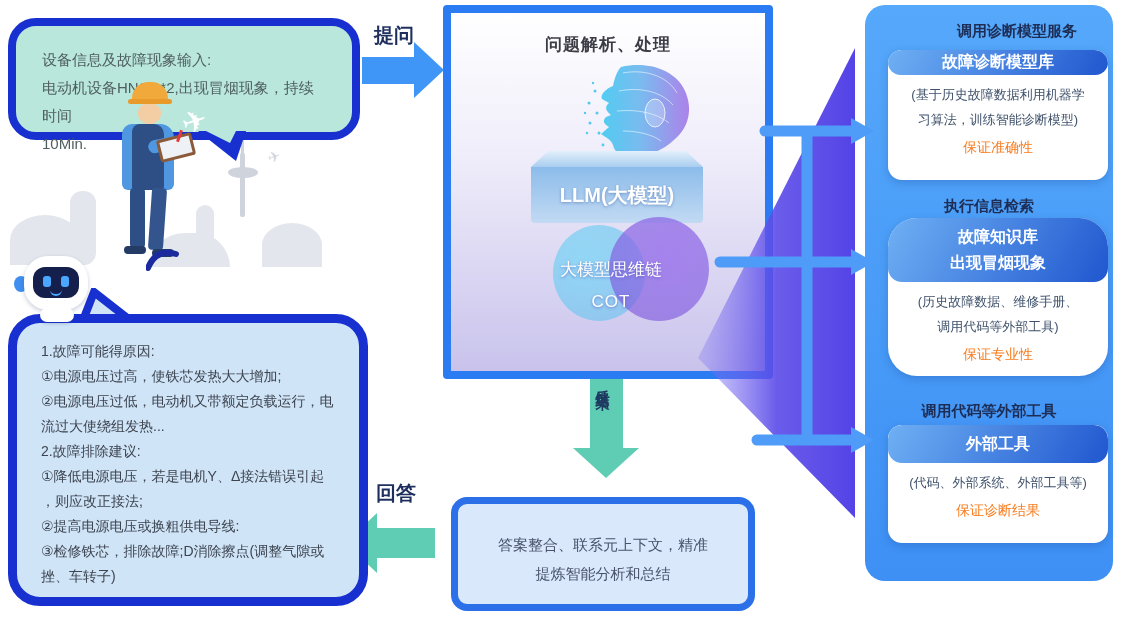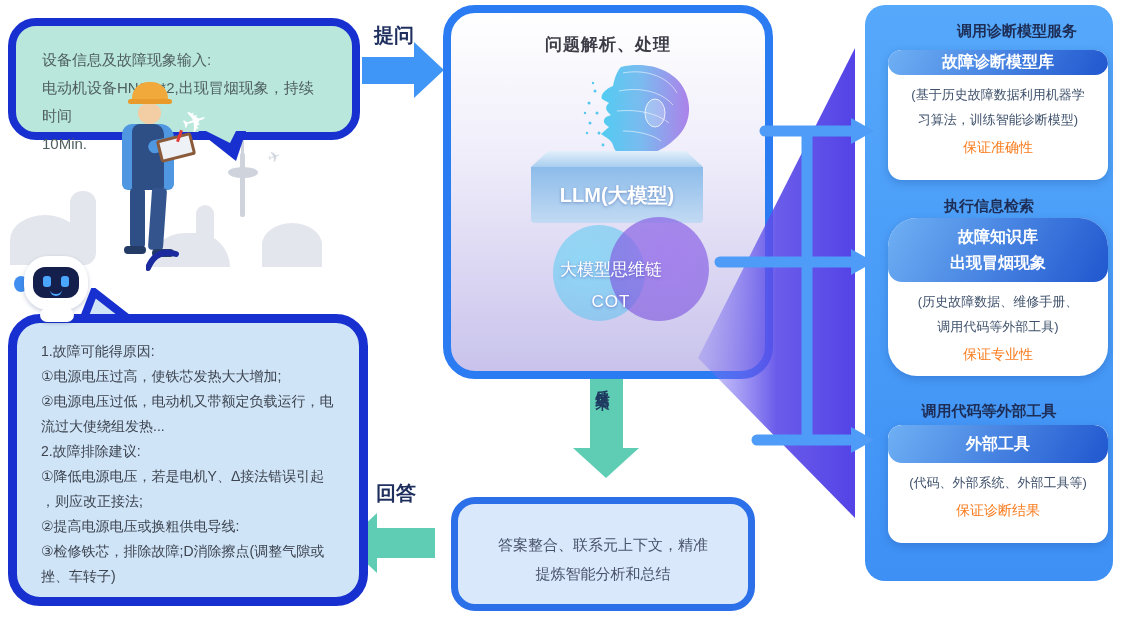--- a/index.html
+++ b/index.html
@@ -59,21 +59,21 @@
   .flow-label{font-size:20px;font-weight:700;color:#1e2f5e;z-index:2;}
   #ask-label{left:374px;top:22px;}
   #ask-arrow-shaft{left:362px;top:57px;width:52px;height:27px;background:#3f96f6;z-index:2;}
   #ask-arrow-head{left:414px;top:42px;width:0;height:0;border-top:28px solid transparent;border-bottom:28px solid transparent;border-left:30px solid #3f96f6;z-index:2;}
   #answer-label{left:376px;top:480px;}
   #answer-arrow-head{left:345px;top:513px;width:0;height:0;border-top:30px solid transparent;border-bottom:30px solid transparent;border-right:32px solid #5ecdb4;z-index:2;}
   #answer-arrow-shaft{left:377px;top:528px;width:58px;height:30px;background:#5ecdb4;z-index:2;}
 
   
   #processing-box{left:443px;top:5px;width:330px;height:374px;z-index:3;
-    border:8px solid #2b7bf3;border-radius:32px;box-sizing:border-box;
+    border:8px solid #2b7bf3;border-radius:4px;box-sizing:border-box;
     background:linear-gradient(180deg,#ffffff 0%,#efedfa 40%,#c9c3ec 100%);}
   #processing-title{position:absolute;left:0;top:20px;width:100%;text-align:center;
     font-size:17px;font-weight:600;color:#3c3c46;letter-spacing:1px;}
   #ai-head{position:absolute;left:92px;top:48px;width:175px;height:102px;}
   #llm-top{position:absolute;left:80px;top:138px;width:172px;height:16px;
     background:linear-gradient(180deg,#e2f0fb,#a9cdf0);
     clip-path:polygon(10% 0,90% 0,100% 100%,0 100%);}
   #llm-front{position:absolute;left:80px;top:154px;width:172px;height:56px;
     background:linear-gradient(180deg,#8cbcea,#c2daf3);border-radius:0 0 4px 4px;
     display:flex;align-items:center;justify-content:center;}
@@ -86,21 +86,21 @@
   #cot-line2{top:272px;font-size:17px;letter-spacing:1px;margin-top:7px;}
 
   
   #feedback-shaft{left:590px;top:379px;width:33px;height:70px;background:#5ecdb4;z-index:2;}
   #feedback-head{left:573px;top:448px;width:0;height:0;border-left:33px solid transparent;border-right:33px solid transparent;border-top:30px solid #5ecdb4;z-index:2;}
   #feedback-label{left:594px;top:377px;z-index:3;writing-mode:vertical-rl;text-orientation:upright;
     font-size:14px;font-weight:700;color:#1f3a60;letter-spacing:3px;}
 
   
   #summary-box{left:451px;top:497px;width:304px;height:114px;z-index:2;
-    background:#d9e8fb;border:7px solid #2b6fe9;border-radius:24px;box-sizing:border-box;
+    background:#d9e8fb;border:7px solid #2b6fe9;border-radius:16px;box-sizing:border-box;
     padding-top:26px;color:#49536b;font-size:15px;line-height:29px;text-align:center;}
 
   
   #beam{left:690px;top:40px;z-index:4;}
   #bracket{left:695px;top:95px;z-index:8;}
 
   
   #service-panel{left:865px;top:5px;width:248px;height:576px;z-index:5;
     background:linear-gradient(180deg,#55a8fa,#3e90f5);border-radius:20px;}
   .sec-header{position:absolute;left:0;width:100%;text-align:center;

